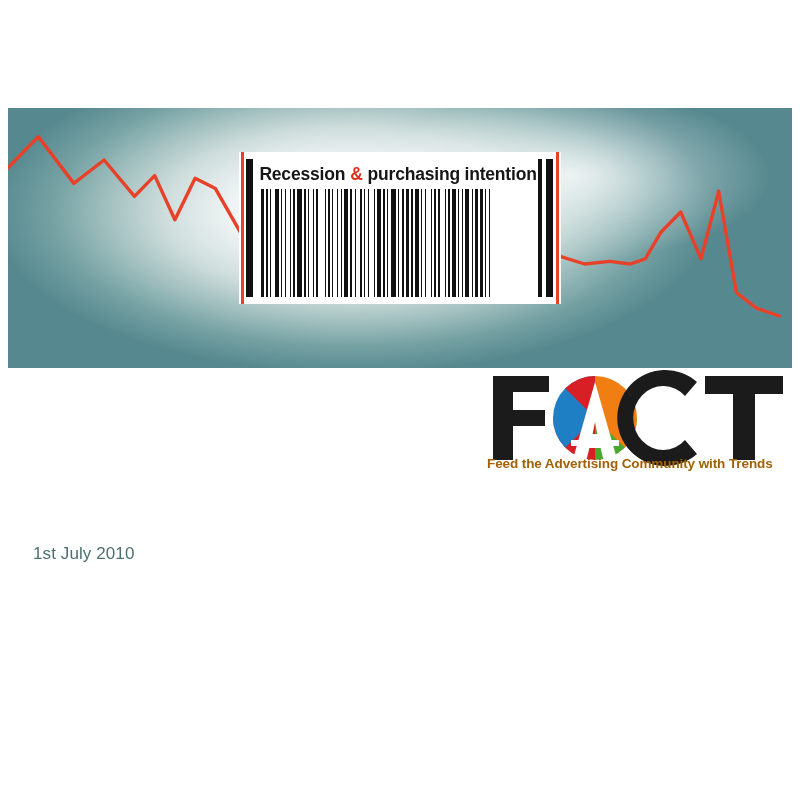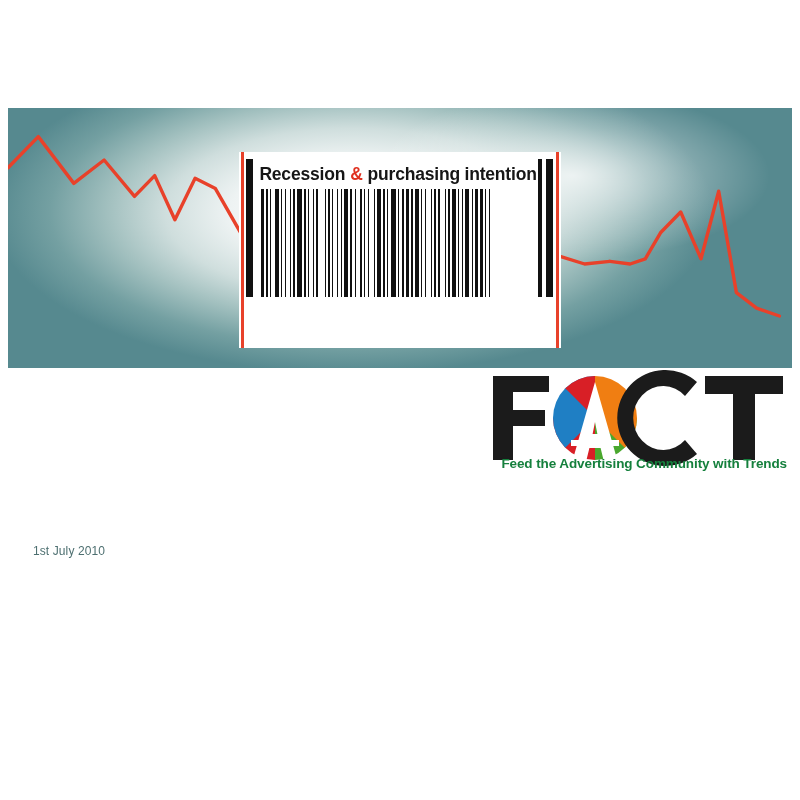--- a/index.html
+++ b/index.html
@@ -51,21 +51,21 @@
     width: 100%;
     height: 100%;
   }
 
   
   .barcode-wrap {
     position: absolute;
     left: 239px;
     top: 152px;
     width: 322px;
-    height: 196px;
+    height: 152px;
   }
   .barcode-card {
     position: absolute;
     inset: 0;
     background: #ffffff;
   }
   .barcode-rail {
     position: absolute;
     top: 0;
     width: 3px;
@@ -142,21 +142,21 @@
     font-weight: normal;
     font-size: 35px;
     line-height: 48px;
     color: #4d6f70;
     letter-spacing: -0.2px;
   }
   .headline .line { display: block; }
   .subdate {
     margin: 20px 0 0 0;
     font-family: "Liberation Sans", sans-serif;
-    font-size: 12px;
+    font-size: 17px;
     color: #4d6f70;
     letter-spacing: 0.1px;
   }
 </style>
 </head>
 <body>
 
 <div class="banner">
   <div class="banner-gloss"></div>
   <svg class="banner-svg" viewBox="0 0 784 260" preserveAspectRatio="none">
@@ -262,22 +262,22 @@
 
     <g>
       <path d="M198 26 A30 32 0 1 0 198 70 L210 84
                A48 48 0 1 1 210 12 Z" fill="#1b1b1b"></path>
     </g>
 
     <g>
       <path d="M218 6 H296 V24 H268 V90 H246 V24 H218 Z" fill="#1b1b1b"></path>
     </g>
   </svg>
-  <div style="position:absolute;left:0;top:86px;width:300px;text-align:right;
+  <div style="position:absolute;left:0;top:86px;width:300px;text-align:left;
               font-family:'Liberation Sans',sans-serif;font-weight:bold;font-size:13.5px;
-              color:#15803d;letter-spacing:-0.1px;white-space:nowrap;">Feed the Advertising Community with Trends</div>
+              color:#a16207;letter-spacing:-0.1px;white-space:nowrap;">Feed the Advertising Community with Trends</div>
 </div>
 
 <div class="title-block">
   <h1 class="headline">
   </h1>
   <div class="subdate">1st July 2010</div>
 </div>
 
 </body></html>

